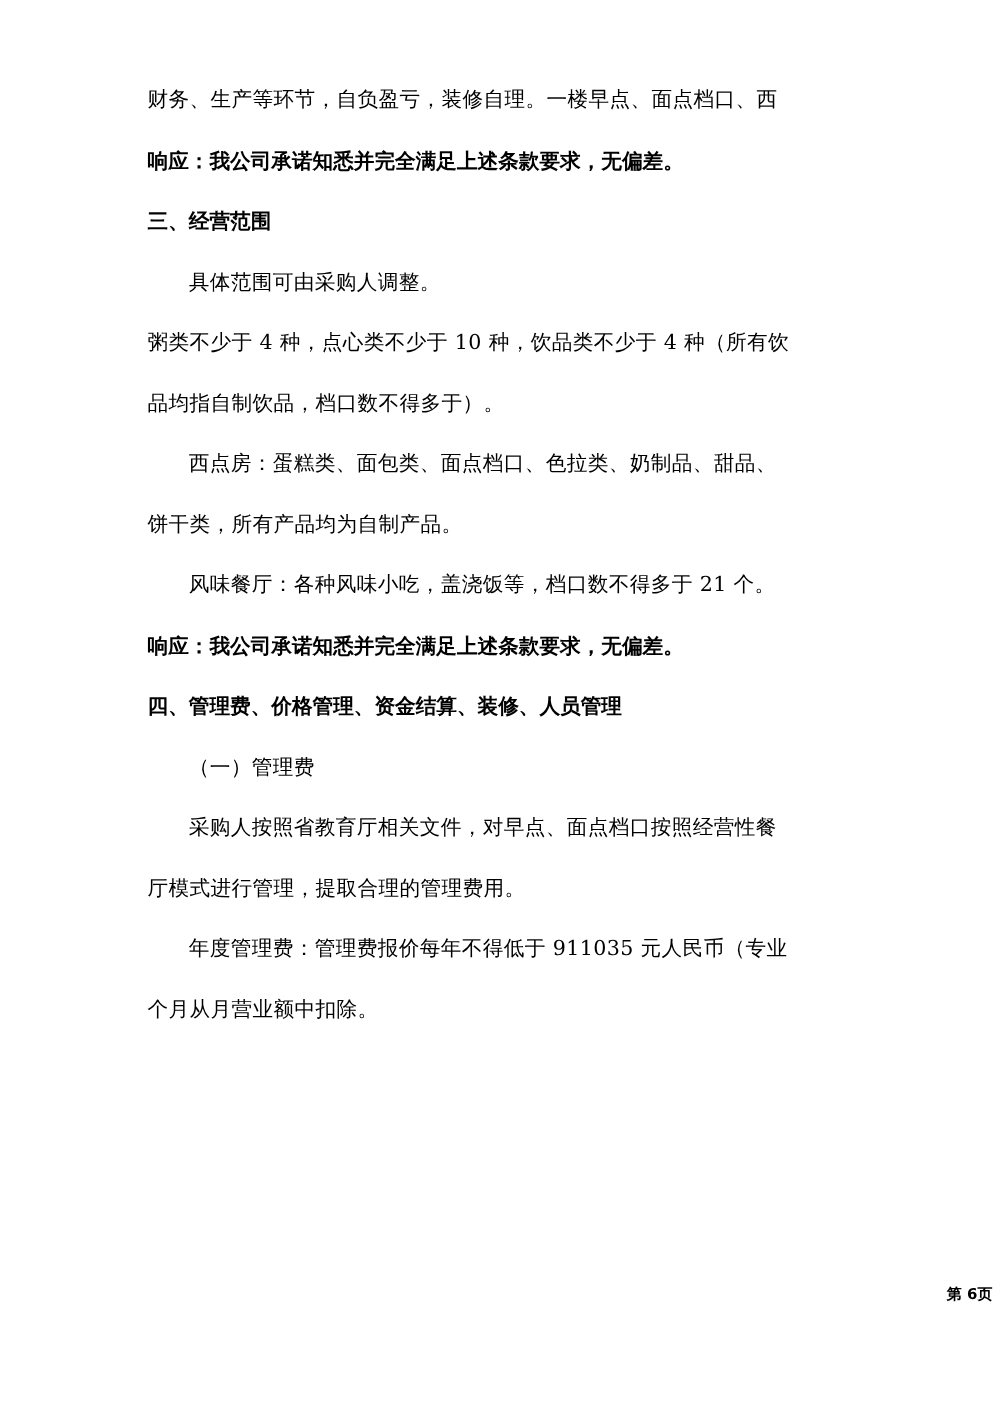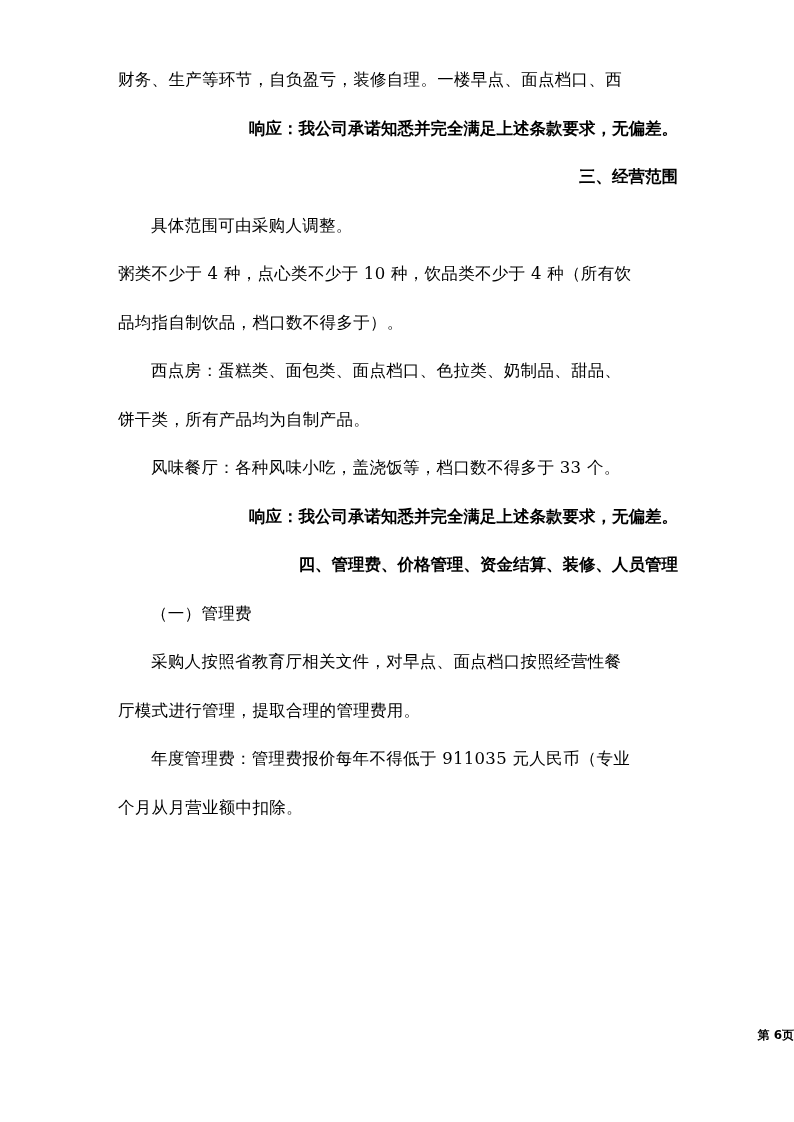--- a/index.html
+++ b/index.html
@@ -29,21 +29,20 @@
       letter-spacing: 0.3px;
     }
     .indent {
       padding-left: 33px;
     }
     .bold {
       font-family: "DejaVu Sans", "Liberation Sans", sans-serif;
       font-weight: bold;
       font-size: 16.5px;
       letter-spacing: 0px;
-      text-align: right;
     }
     .footer {
       position: absolute;
       top: 1027px;
       left: 0;
       width: 794px;
       text-align: right;
       font-family: "DejaVu Sans", "Liberation Sans", sans-serif;
       font-weight: bold;
       font-size: 12px;
@@ -54,21 +53,21 @@
 
 <div class="page">
   <div class="line">财务、生产等环节，自负盈亏，装修自理。一楼早点、面点档口、西</div>
   <div class="line bold">响应：我公司承诺知悉并完全满足上述条款要求，无偏差。</div>
   <div class="line bold">三、经营范围</div>
   <div class="line indent">具体范围可由采购人调整。</div>
   <div class="line">粥类不少于 4 种，点心类不少于 10 种，饮品类不少于 4 种（所有饮</div>
   <div class="line">品均指自制饮品，档口数不得多于）。</div>
   <div class="line indent">西点房：蛋糕类、面包类、面点档口、色拉类、奶制品、甜品、</div>
   <div class="line">饼干类，所有产品均为自制产品。</div>
-  <div class="line indent">风味餐厅：各种风味小吃，盖浇饭等，档口数不得多于 33 个。</div>
+  <div class="line indent">风味餐厅：各种风味小吃，盖浇饭等，档口数不得多于 21 个。</div>
   <div class="line bold">响应：我公司承诺知悉并完全满足上述条款要求，无偏差。</div>
   <div class="line bold">四、管理费、价格管理、资金结算、装修、人员管理</div>
   <div class="line indent">（一）管理费</div>
   <div class="line indent">采购人按照省教育厅相关文件，对早点、面点档口按照经营性餐</div>
   <div class="line">厅模式进行管理，提取合理的管理费用。</div>
   <div class="line indent">年度管理费：管理费报价每年不得低于 911035 元人民币（专业</div>
   <div class="line">个月从月营业额中扣除。</div>
 </div>
 
 <div class="footer">第 6页</div>

